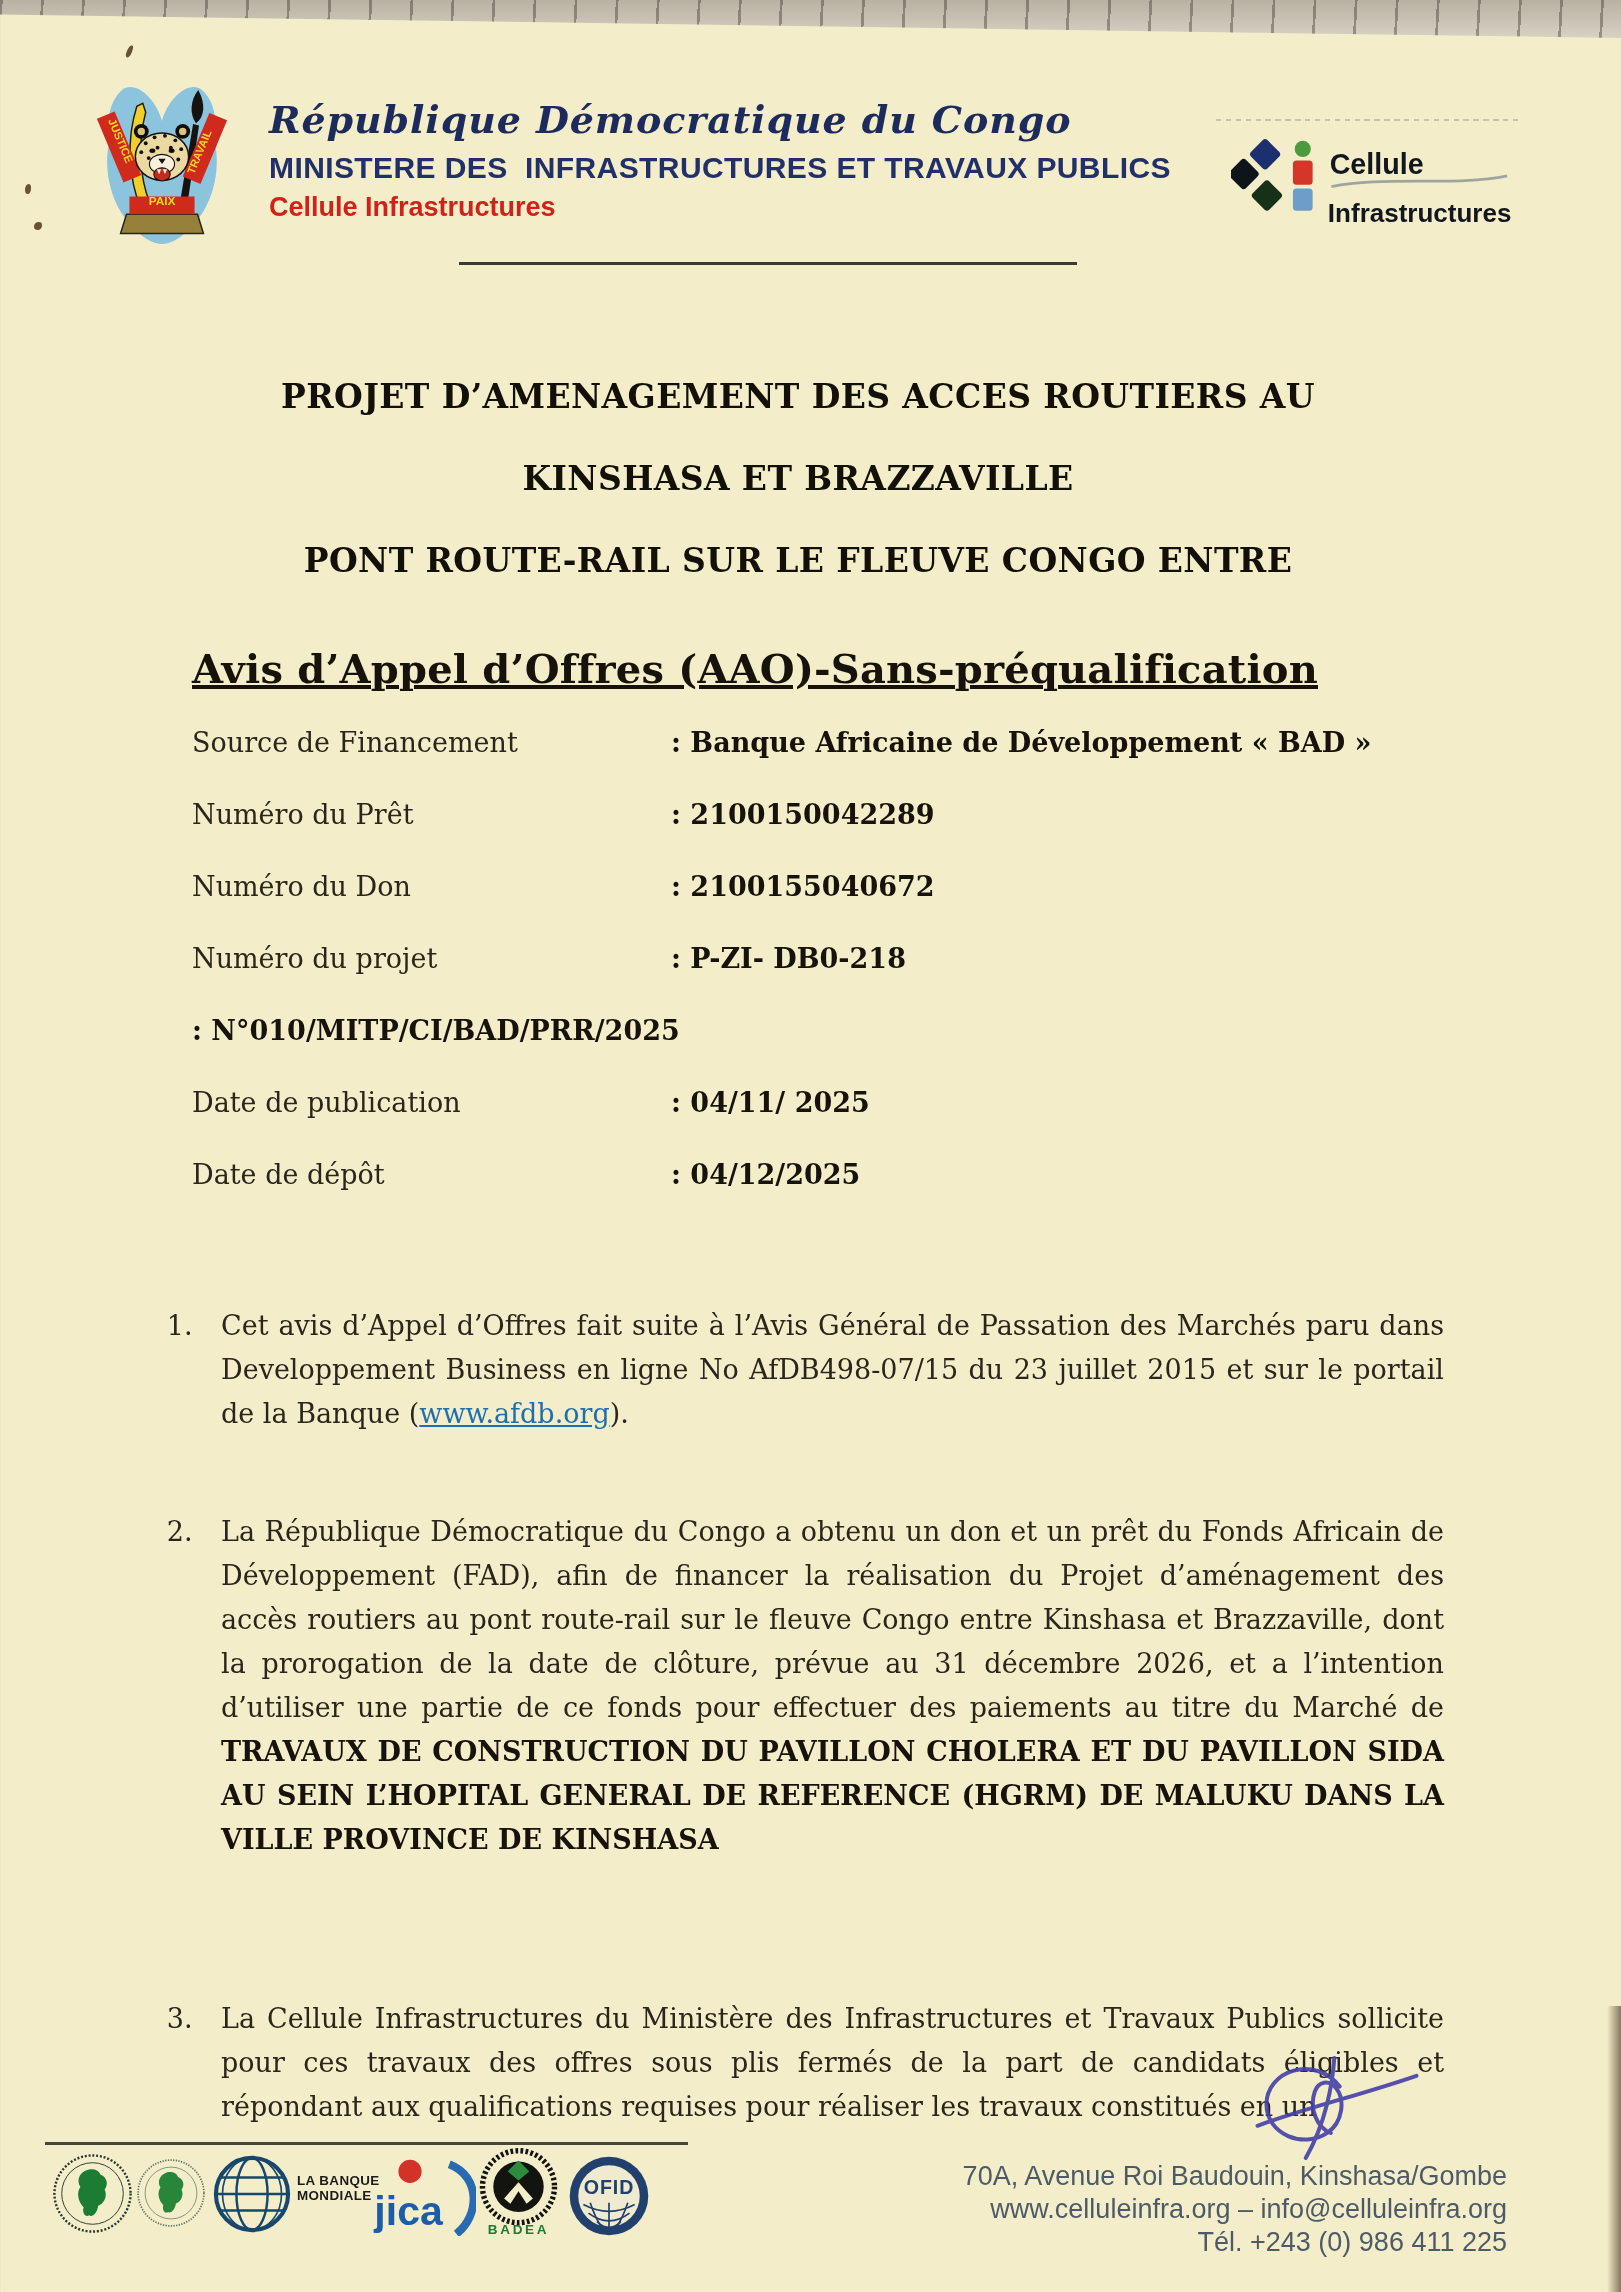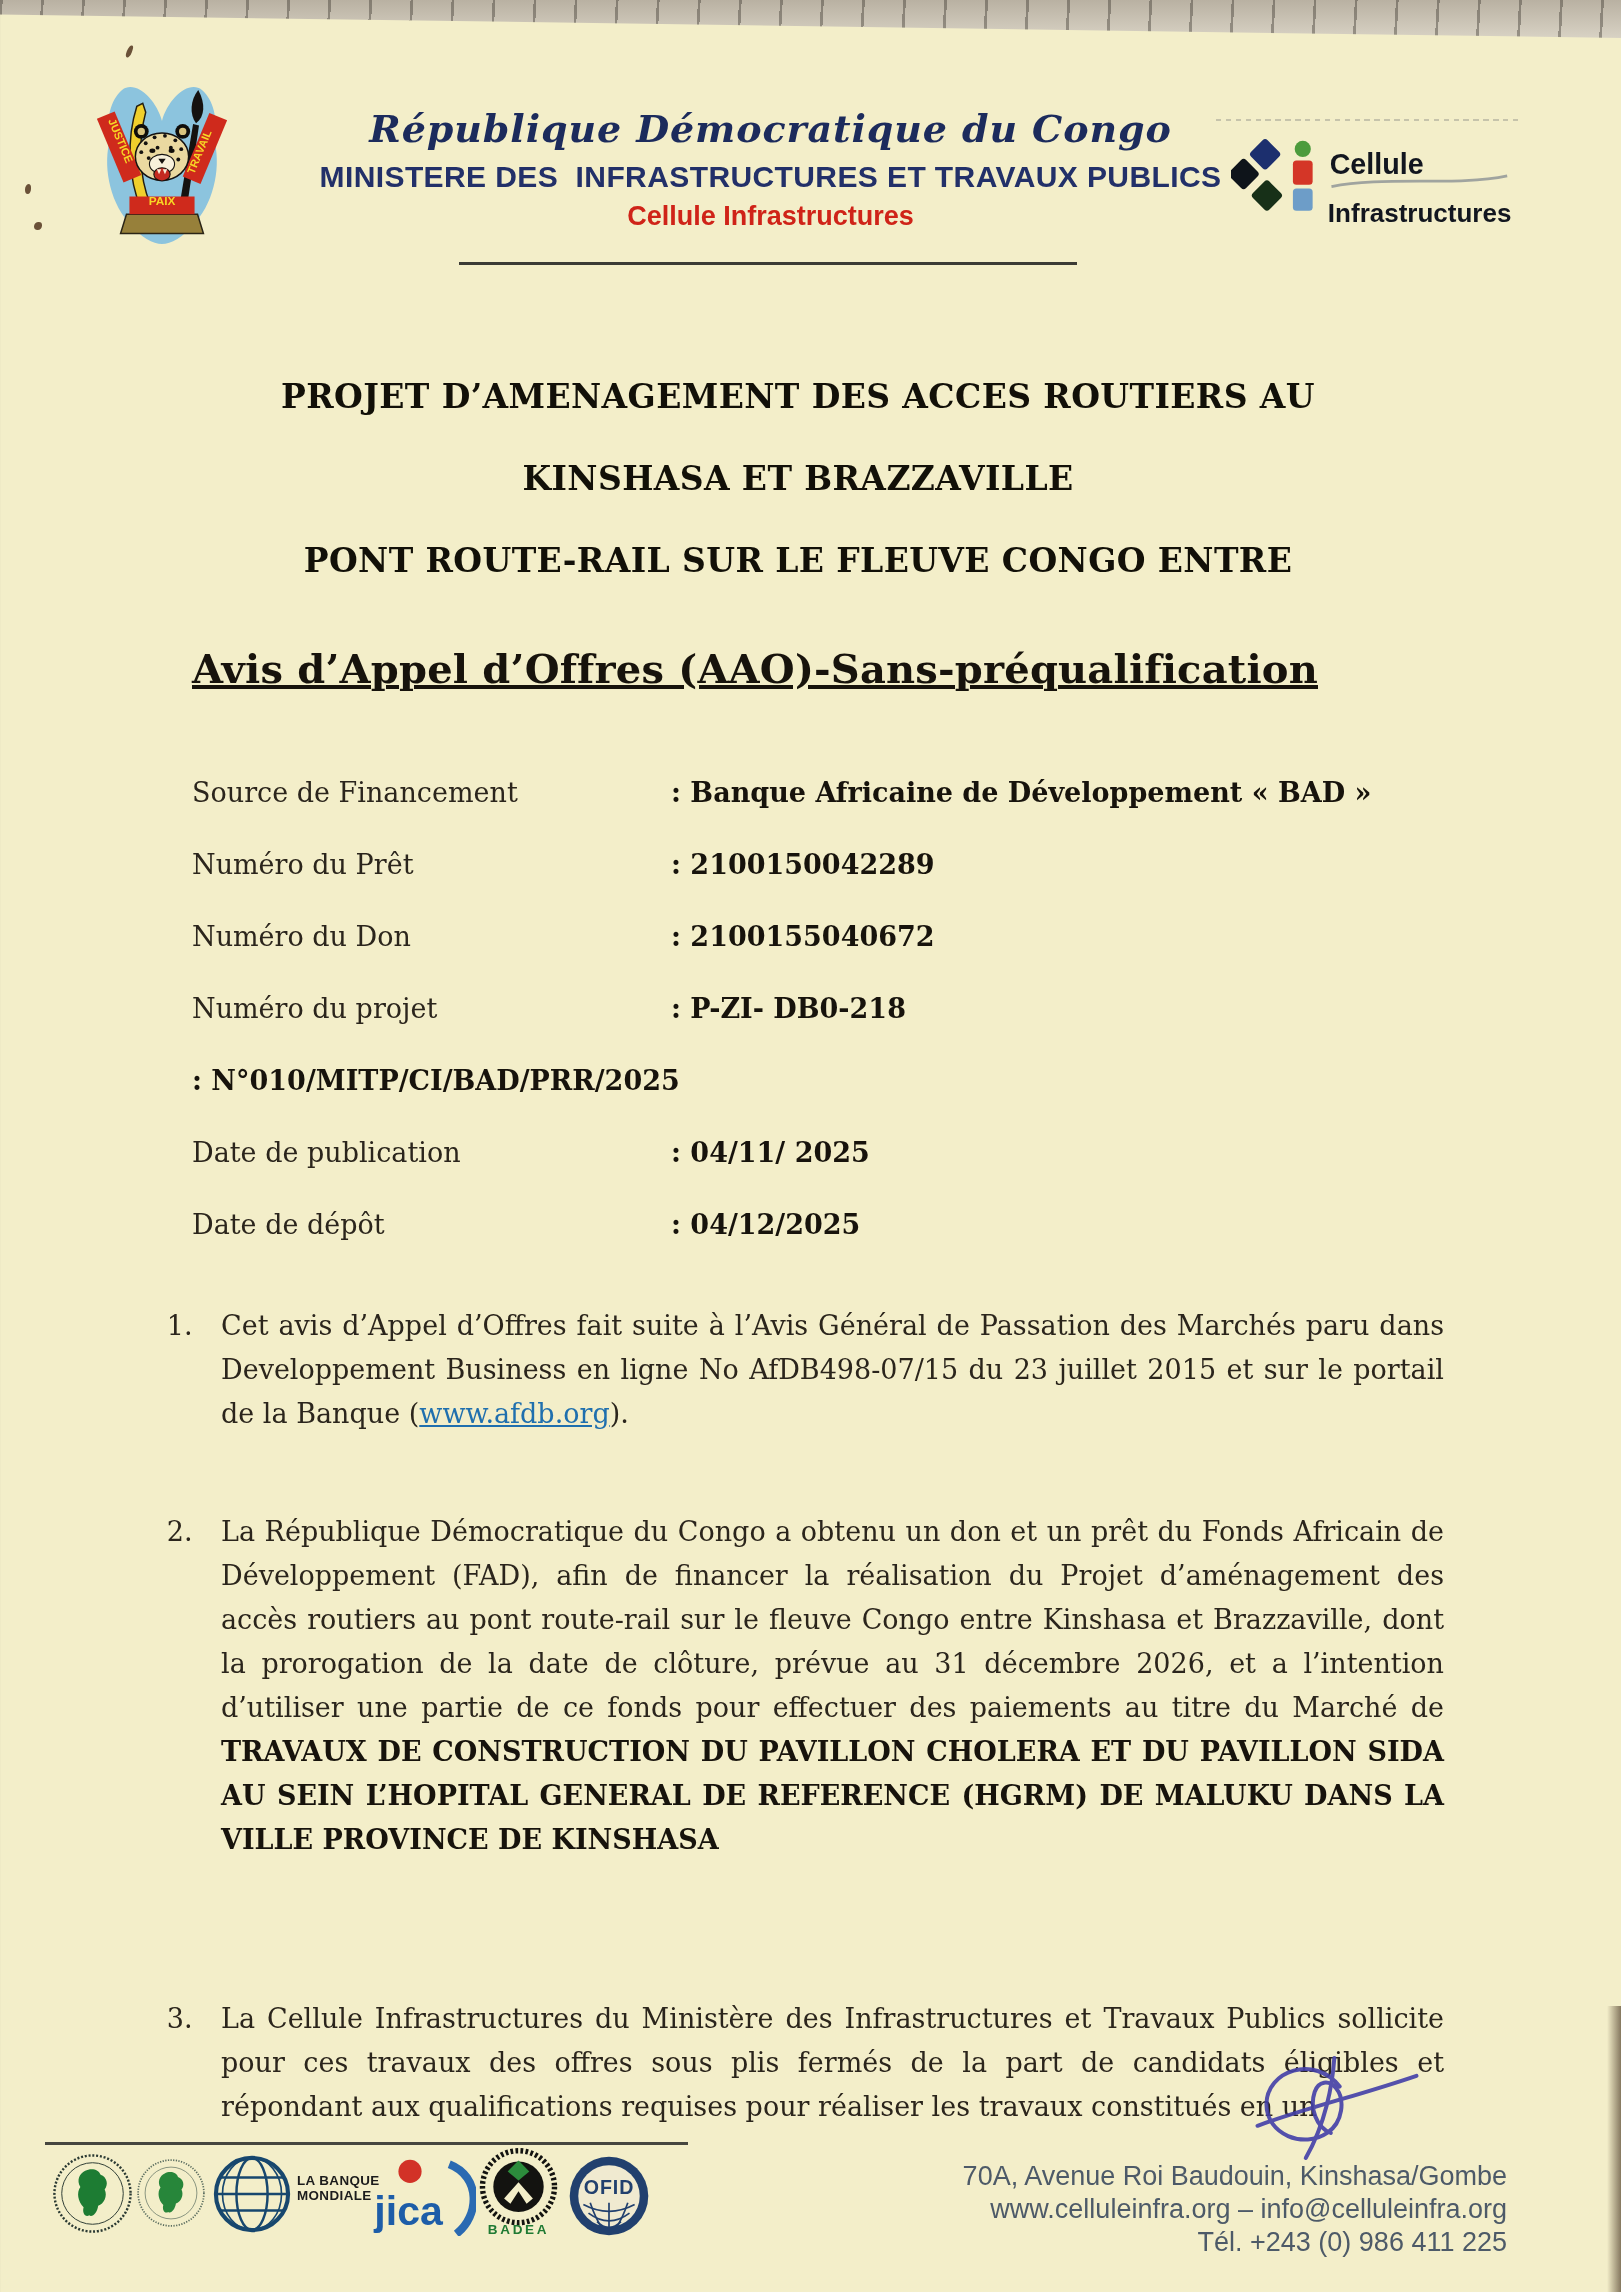--- a/index.html
+++ b/index.html
@@ -22,21 +22,21 @@
   .edge-shadow-r{
     position:absolute; right:0; top:2240; width:14.3px; height:287px; top:2006px;
     background:linear-gradient(90deg, rgba(0,0,0,0) , rgba(74,56,38,.65));
   }
   .speck{position:absolute; background:#6a5138; border-radius:60% 40% 55% 45%;}
   .dash-line{
     position:absolute; height:1.8px; opacity:.45;
     background:repeating-linear-gradient(90deg,#8f8f86 0 5.4px, transparent 5.4px 9.9px);
   }
   
-  .hdr-center{position:absolute; left:269px; top:106px; width:1003px; text-align:center;}
+  .hdr-center{position:absolute; left:269px; top:97px; width:1003px; text-align:left;}
   .hdr-script{
     font-family:"DejaVu Serif", serif; font-style:italic; font-weight:bold;
     font-size:38px; color:#1c2b5c; letter-spacing:0.9px;
   }
   .hdr-ministry{
     font-family:"Liberation Sans", sans-serif; font-weight:600; font-size:30px;
     color:#223069; margin-top:9px; white-space:pre-wrap; letter-spacing:0.4px;
   }
   .hdr-cellule{
     font-family:"Liberation Sans", sans-serif; font-weight:bold; font-size:27px;
@@ -49,21 +49,21 @@
   .doc-title{
     position:absolute; left:122px; top:356px; width:1352px; text-align:center;
     font-weight:bold; font-size:33px; color:#121008; letter-spacing:0.4px;
   }
   .doc-title .tline{line-height:82px;}
   .aao-heading{
     position:absolute; left:192px; top:645px;
     font-weight:bold; font-size:40px; color:#17130c; letter-spacing:0.2px;text-decoration:underline;
   }
   
-  .fields{position:absolute; left:192px; top:770px; width:1290px; font-size:27px;}
+  .fields{position:absolute; left:192px; top:720px; width:1290px; font-size:27px;}
   .frow{display:flex; align-items:flex-start; line-height:45px; margin-bottom:27px;}
   .flabel{width:479px; flex:0 0 479px;}
   .fvalue{font-weight:bold; color:#17130c;text-align:center;}
   
   .para{position:absolute; left:165px; width:1279px; padding-left:56px; box-sizing:border-box;
         font-size:27px; line-height:44px; text-align:justify;}
   .para .pnum{position:absolute; left:1.8px; top:0;}
   .p-bold{font-weight:bold; color:#17130c;}
   .p-link{color:#1f6fae; text-decoration:underline; cursor:pointer;}
   .p1{top:1304px;} .p2{top:1510px;} .p3{top:1997px;}

